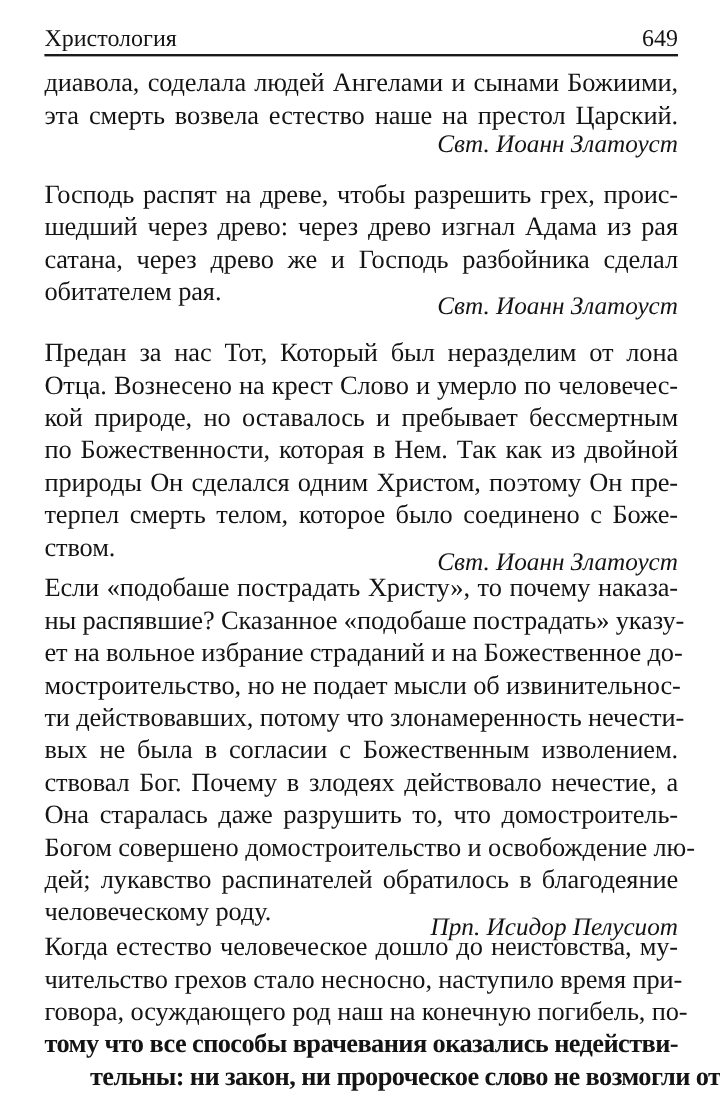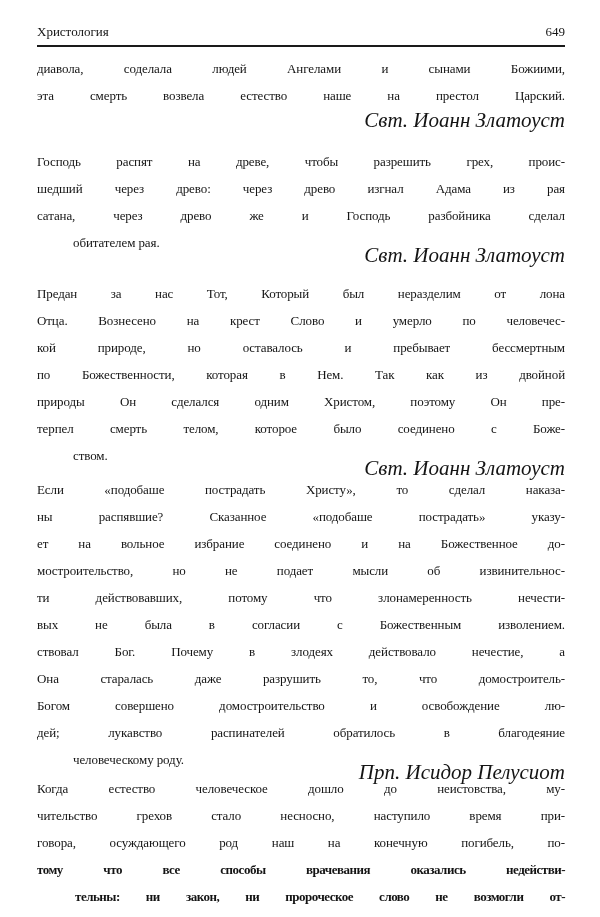--- a/index.html
+++ b/index.html
@@ -21,21 +21,21 @@
     top: 0;
     width: 528px;
   }
   .running-head {
     position: absolute;
     left: 0;
     top: 19px;
     width: 528px;
     height: 26px;
     border-bottom: 2px solid #1a1a1a;
-    font-size: 13px;
+    font-size: 20px;
     line-height: 22px;
   }
   .running-head .title {
     position: absolute;
     left: 0;
     top: 2px;
   }
   .running-head .page-num {
     position: absolute;
     right: 0;
@@ -43,29 +43,28 @@
   }
   .quote {
     position: absolute;
     left: 0;
     width: 528px;
   }
   .line {
     display: block;
     height: 27px;
     line-height: 27px;
-    font-size: 13px;
+    font-size: 22px;
     white-space: nowrap;
     text-align: justify;
     text-align-last: justify;
     letter-spacing: -0.1px;
   }
   .line.last {
     text-align-last: left;
-    margin-left: 36px;
   }
   .attribution {
     display: block;
     text-align: right;
     font-style: italic;
     font-size: 21px;
     line-height: 22px;
     height: 22px;
   }
 </style>
@@ -98,23 +97,23 @@
     <span class="line">Отца. Вознесено на крест Слово и умерло по человечес-</span>
     <span class="line">кой природе, но оставалось и пребывает бессмертным</span>
     <span class="line">по Божественности, которая в Нем. Так как из двойной</span>
     <span class="line">природы Он сделался одним Христом, поэтому Он пре-</span>
     <span class="line">терпел смерть телом, которое было соединено с Боже-</span>
     <span class="line last">ством.</span>
     <span class="attribution" style="margin-top:-12px;">Свт. Иоанн Златоуст</span>
   </div>
 
   <div class="quote" style="top:476px;">
-    <span class="line">Если «подобаше пострадать Христу», то сделал наказа-</span>
+    <span class="line">Если «подобаше пострадать Христу», то почему наказа-</span>
     <span class="line">ны распявшие? Сказанное «подобаше пострадать» указу-</span>
-    <span class="line">ет на вольное избрание соединено и на Божественное до-</span>
+    <span class="line">ет на вольное избрание страданий и на Божественное до-</span>
     <span class="line">мостроительство, но не подает мысли об извинительнос-</span>
     <span class="line">ти действовавших, потому что злонамеренность нечести-</span>
     <span class="line">вых не была в согласии с Божественным изволением.</span>
     <span class="line">ствовал Бог. Почему в злодеях действовало нечестие, а</span>
     <span class="line">Она старалась даже разрушить то, что домостроитель-</span>
     <span class="line">Богом совершено домостроительство и освобождение лю-</span>
     <span class="line">дей; лукавство распинателей обратилось в благодеяние</span>
     <span class="line last">человеческому роду.</span>
     <span class="attribution" style="margin-top:-12px;">Прп. Исидор Пелусиот</span>
   </div>

